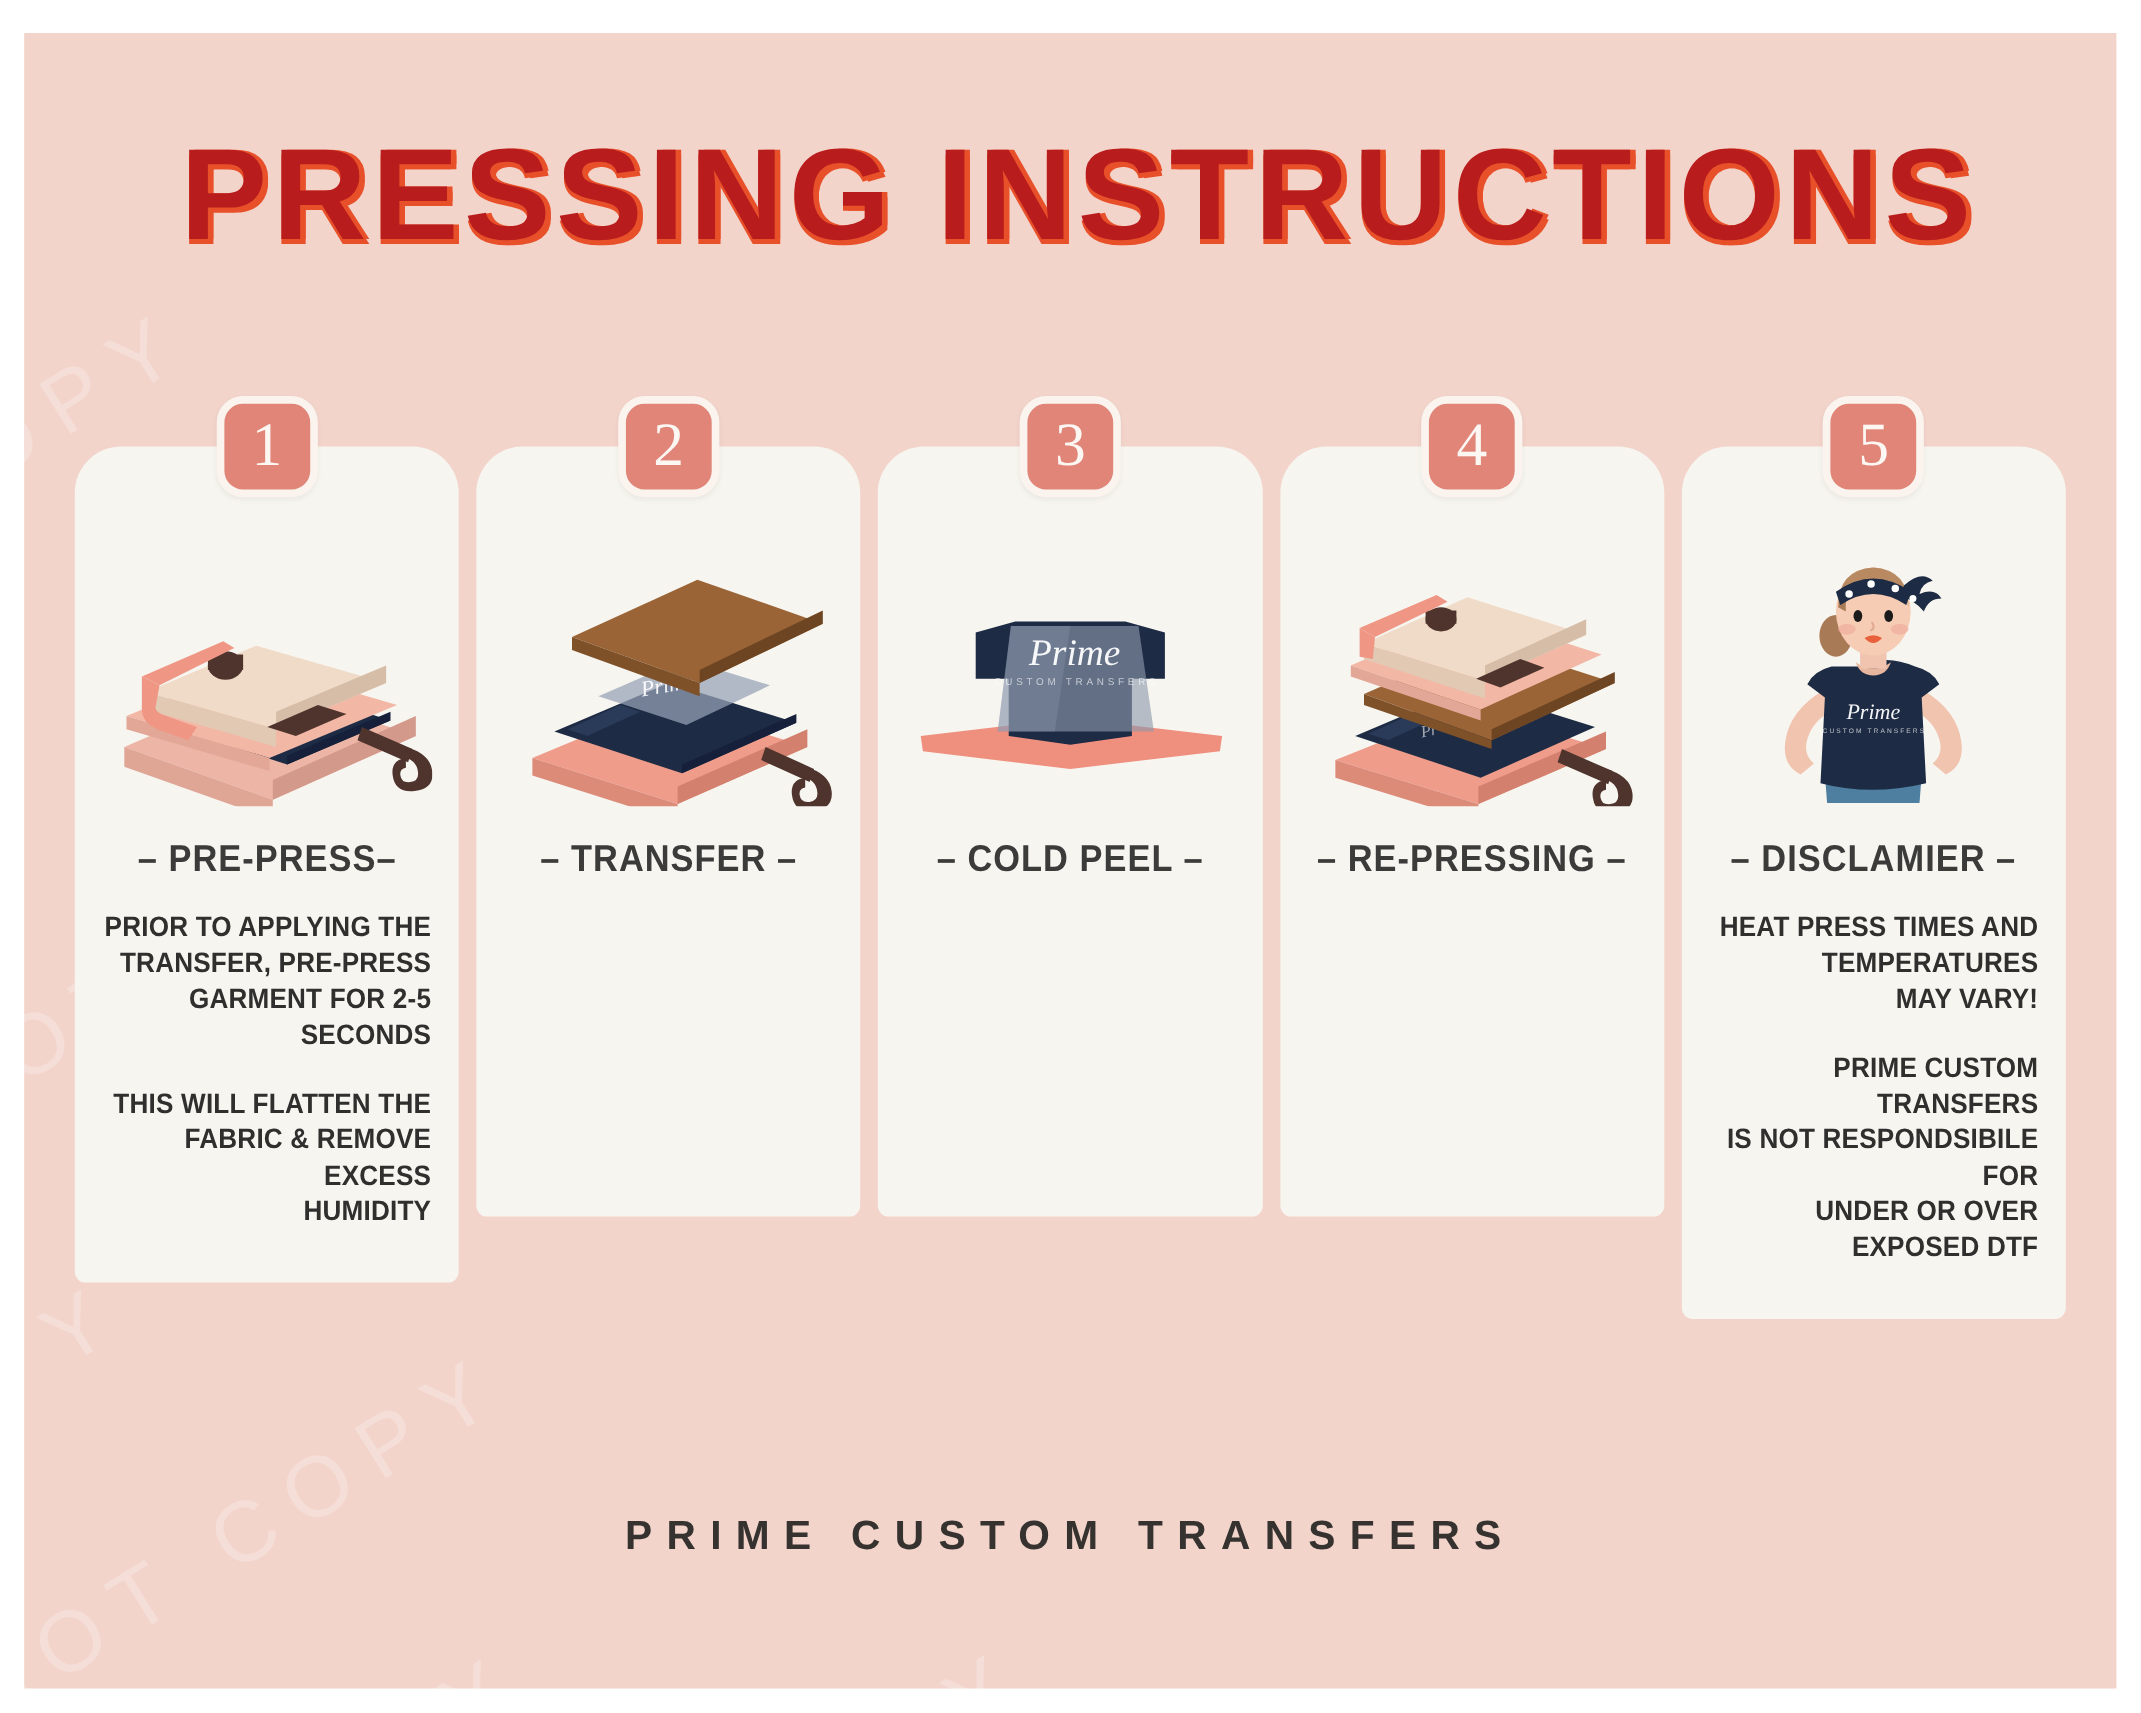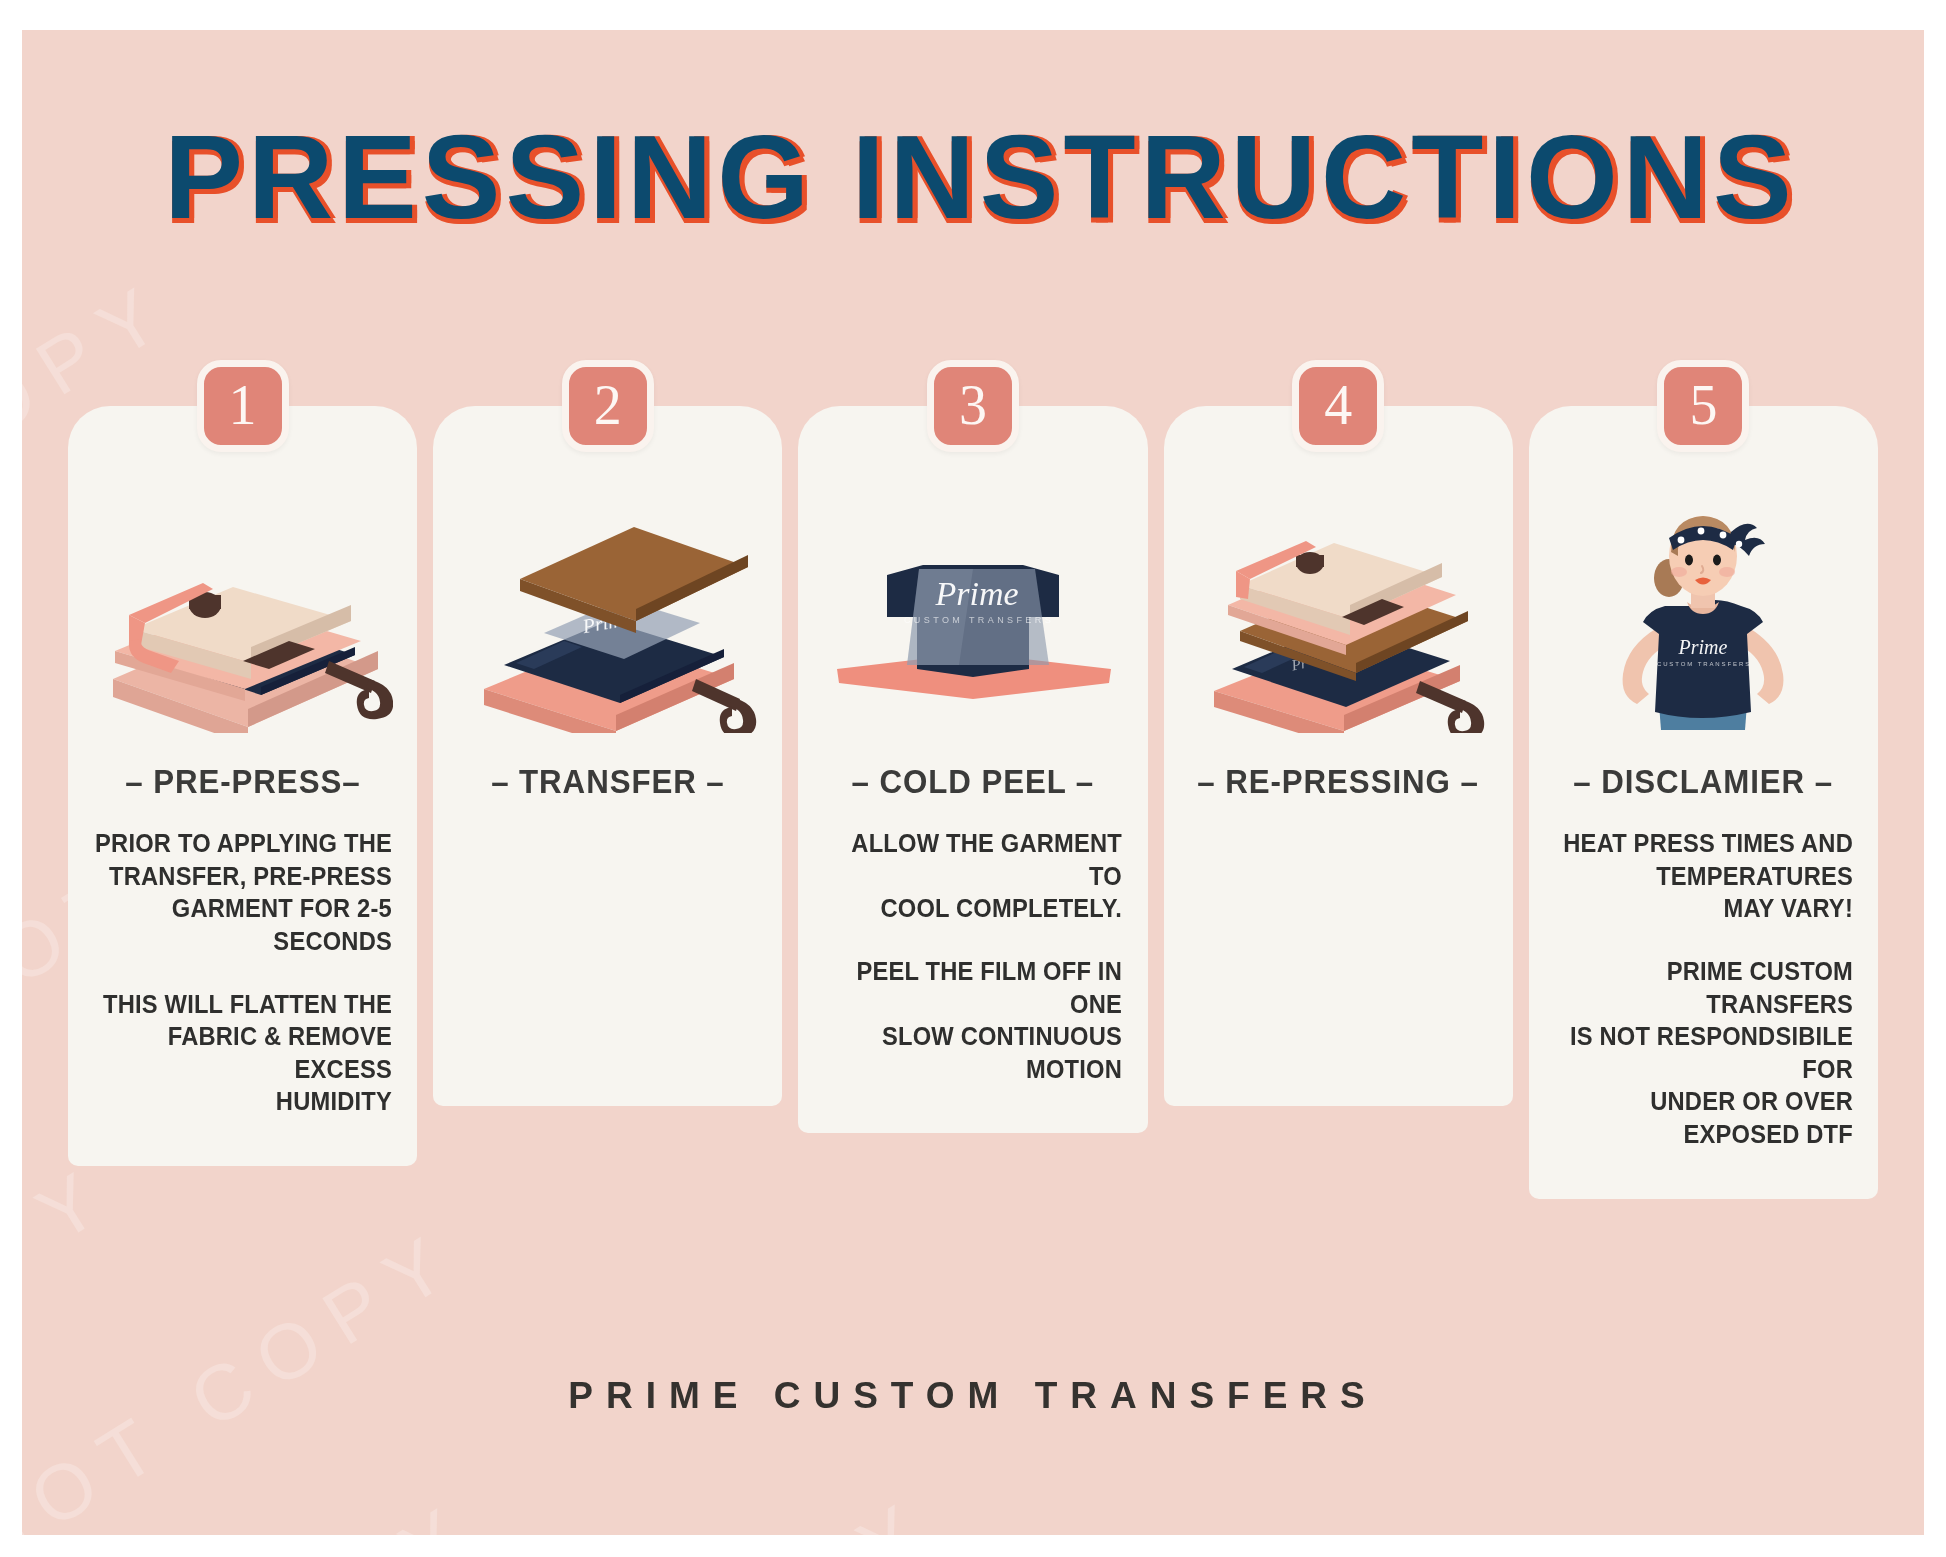--- a/index.html
+++ b/index.html
@@ -66,21 +66,21 @@
     z-index: 5;
   }
   #poster-title {
     display: inline-block;
     position: relative;
     font-family: "Liberation Sans", sans-serif;
     font-size: 118px;
     font-weight: 700;
     letter-spacing: 5px;
     line-height: 1;
-    color: #0c4a6e;
+    color: #b91c1c;
     text-shadow:
        5px  5px 0 #e8502a,
        5px  0px 0 #e8502a,
        0px  5px 0 #e8502a;
     margin-left: 15px;
     -webkit-text-stroke: 0;
   }
 
   
   #panels {
@@ -312,24 +312,20 @@
               <path d="M64,92 L100,82 L200,82 L236,92 L236,134 L206,134 L206,186 L150,194 L94,186 L94,134 L64,134 Z" fill="#1d2b44"></path>
 
               <polygon points="96,86 212,86 226,182 84,182" fill="#8d9aad" opacity=".62"></polygon>
               <polygon points="96,86 150,86 136,182 84,182" fill="#98a5b8" opacity=".25"></polygon>
 
               <text x="154" y="122" font-family="Liberation Serif, serif" font-style="italic" font-size="34" fill="#ffffff" opacity=".95" text-anchor="middle">Prime</text>
               <text x="156" y="140" font-family="Liberation Sans, sans-serif" font-size="9" letter-spacing="3.4" fill="#ffffff" opacity=".62" text-anchor="middle">CUSTOM TRANSFERS</text>
             </svg>
           </div>
           <div class="heading">– COLD PEEL –</div>
-          <div class="body-wrap">
-            <p class="para">ALLOW THE GARMENT TO<br>COOL COMPLETELY.</p>
-            <p class="para">PEEL THE FILM OFF IN ONE<br>SLOW CONTINUOUS<br>MOTION</p>
-          </div>
         </div>
       </div>
 
       <div class="panel">
         <div class="badge">
           <span>4</span>
         </div>
         <div class="card">
           <div class="illus">
             <svg width="300" height="250" viewBox="0 0 300 250">

